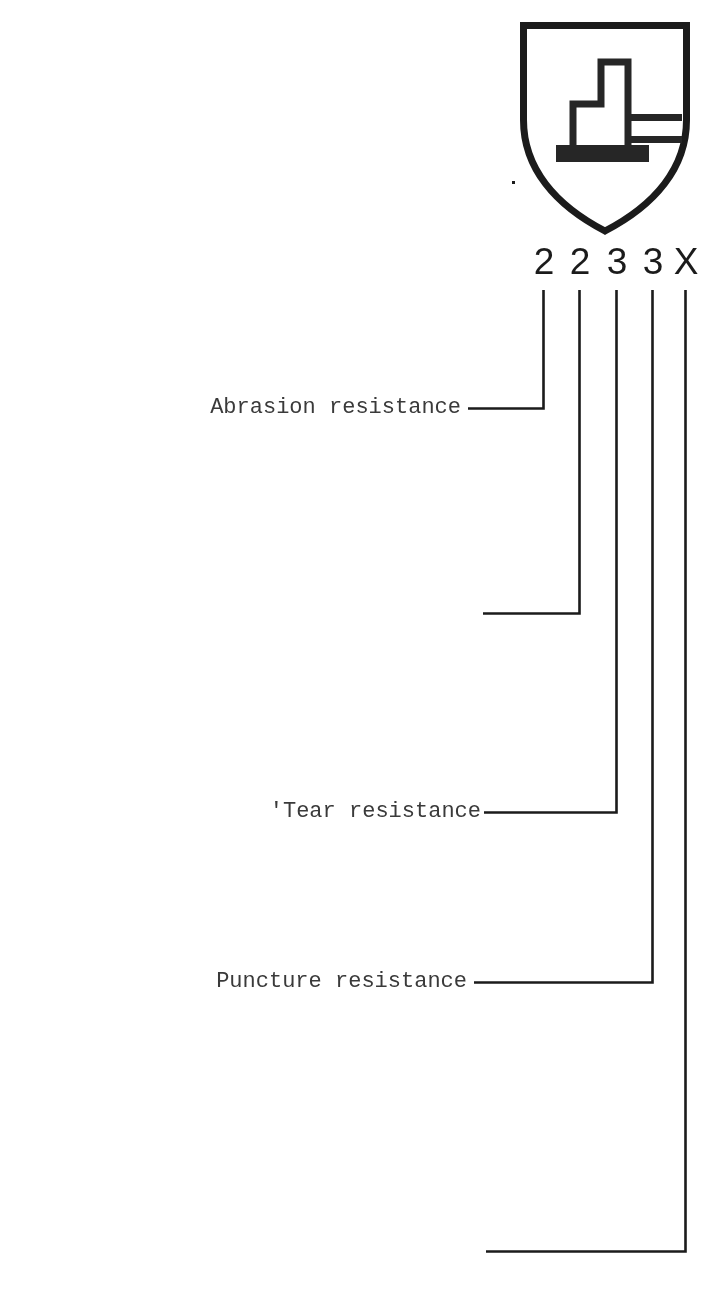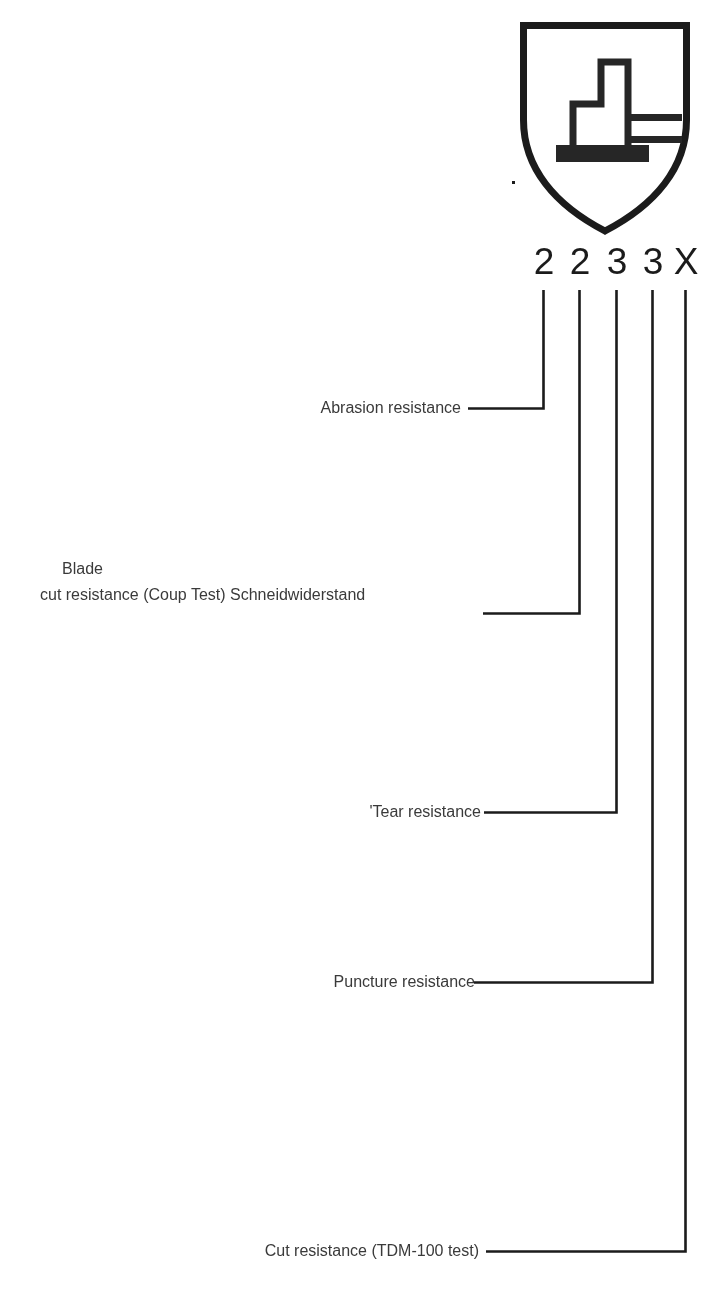--- a/index.html
+++ b/index.html
@@ -32,22 +32,22 @@
     font-weight: 400;
     color: #1b1b1b;
     line-height: 1;
     text-align: center;
     width: 34px;
     letter-spacing: 0;
   }
   
   .label {
     position: absolute;
-    font-family: Liberation Sans, sans-serif;
-    font-size: 16px;
+    font-family: Liberation Mono, monospace;
+    font-size: 22px;
     font-weight: 400;
     color: #3a3a3a;
     line-height: 26px;
     white-space: nowrap;
     text-align: right;
   }
   .label.two-line {
     text-align: left;
   }
   .label .l1 {
@@ -113,24 +113,19 @@
   <div class="stray-dot" style="left:512px; top:181px;"></div>
 
   <div class="digit" style="left:527px; top:243px;">2</div>
   <div class="digit" style="left:563px; top:243px;">2</div>
   <div class="digit" style="left:600px; top:243px;">3</div>
   <div class="digit" style="left:636px; top:243px;">3</div>
   <div class="digit" style="left:669px; top:243px;">X</div>
 
   <div class="label" style="left:0px; top:395px; width:461px;">Abrasion resistance</div>
 
-  <div class="label two-line" style="left:40px; top:556px;">
-    <span class="l1">Blade</span>
-    <span class="l2">cut resistance (Coup Test) Schneidwiderstand</span>
-  </div>
 
   <div class="label" style="left:4px; top:799px; width:477px;">'Tear resistance</div>
 
-  <div class="label" style="left:8px; top:969px; width:467px;">Puncture resistance</div>
+  <div class="label" style="left:0px; top:969px; width:467px;">Puncture resistance</div>
 
-  <div class="label" style="left:0px; top:1238px; width:479px;">Cut resistance (TDM-100 test)</div>
 
 </div>
 
 </body></html>

